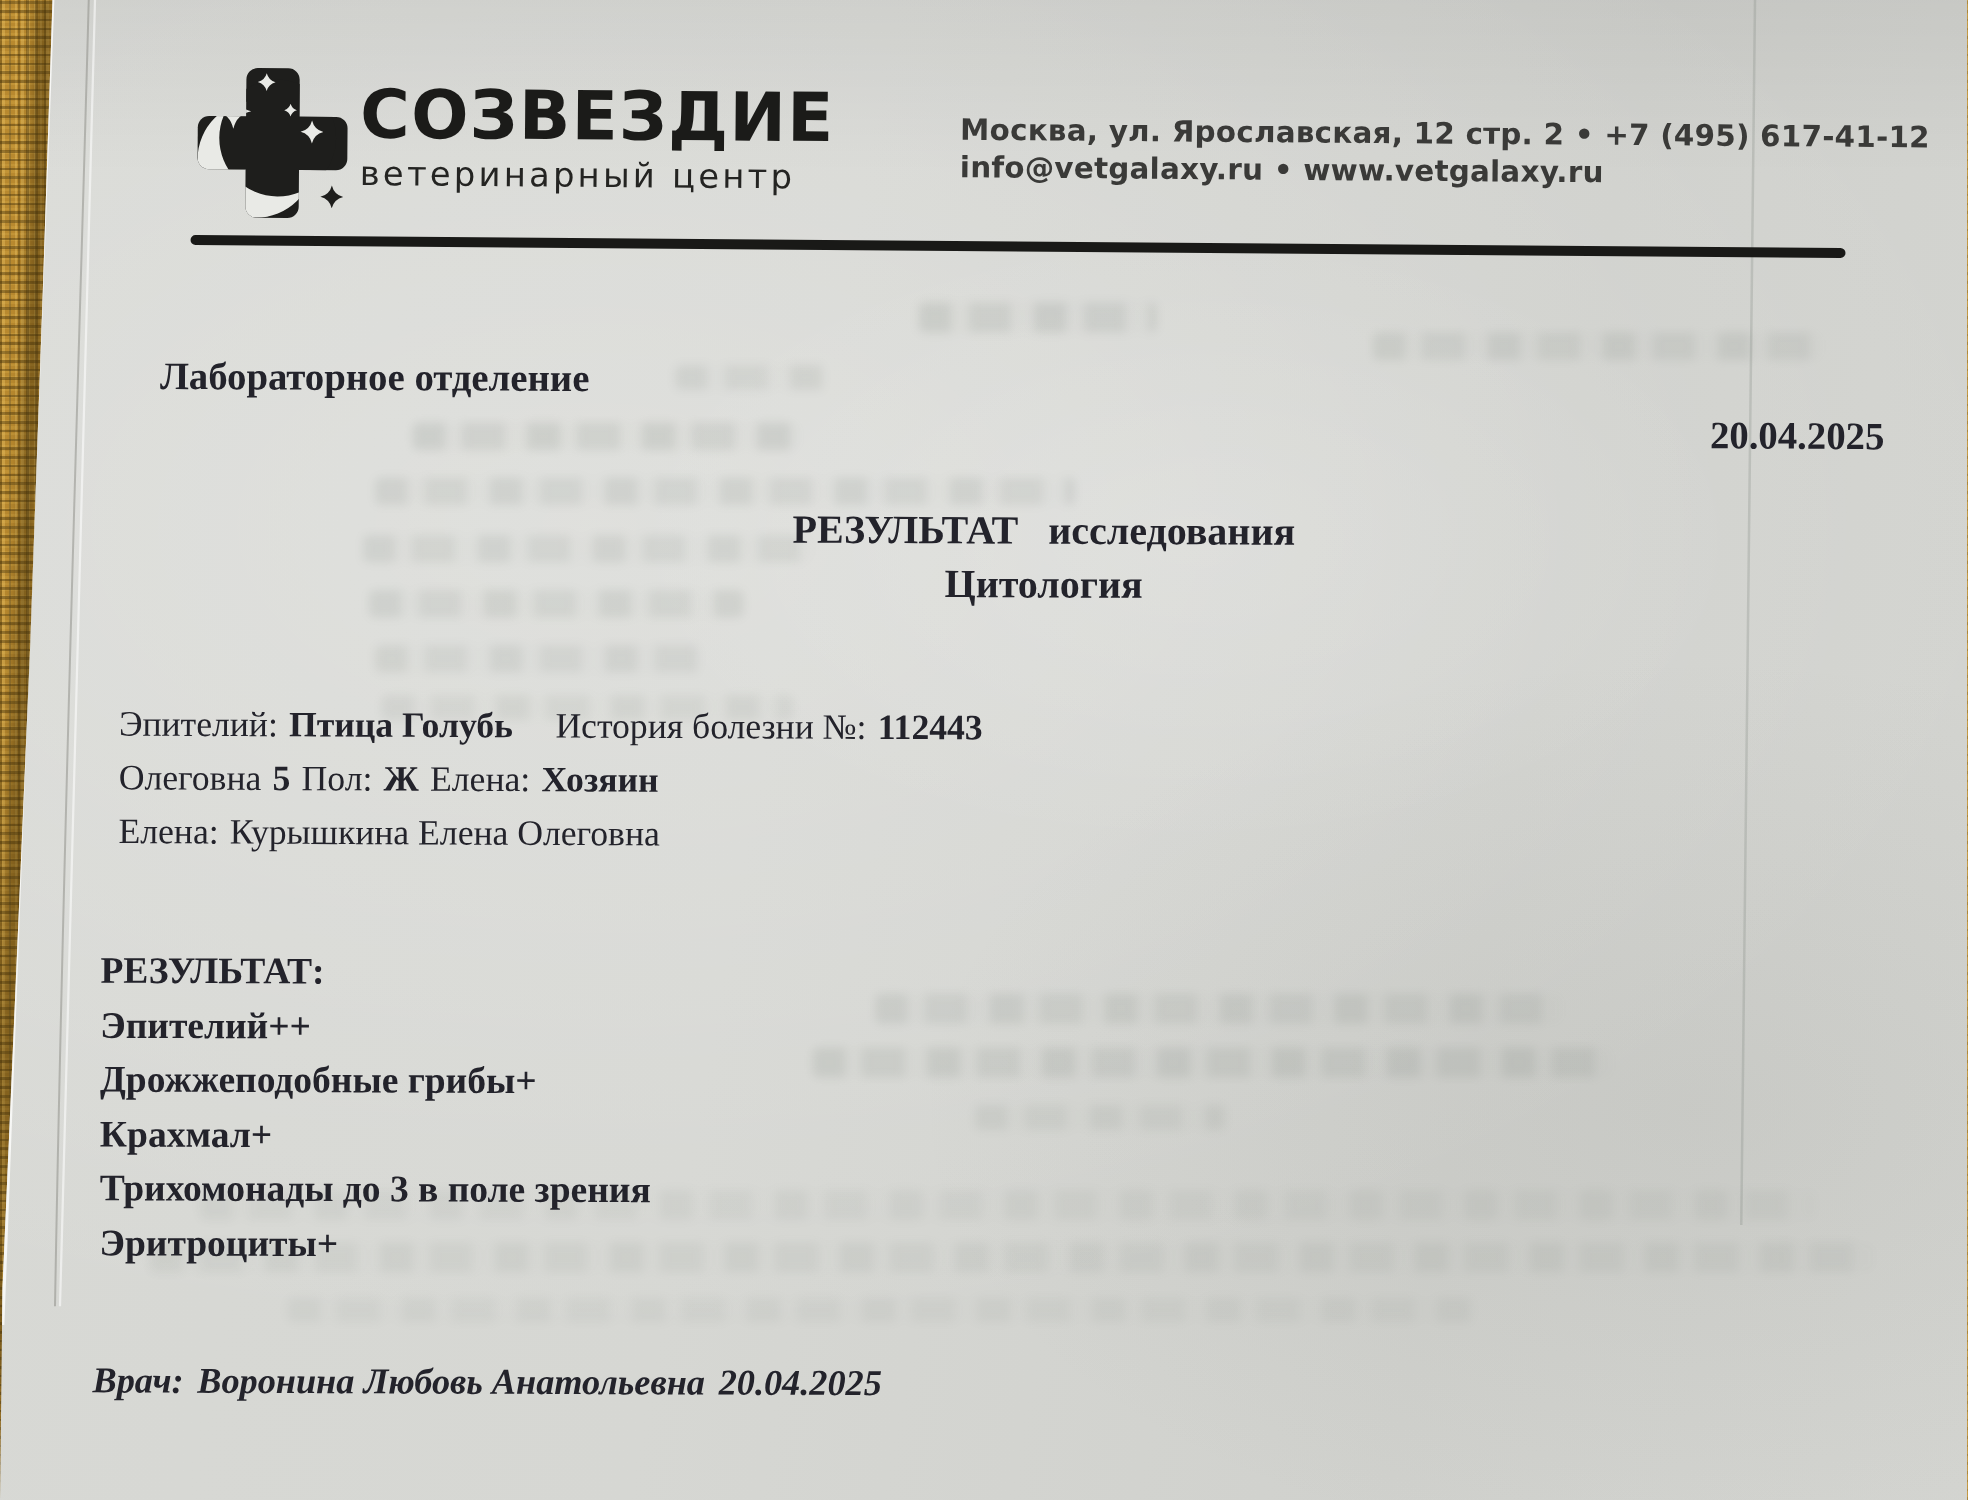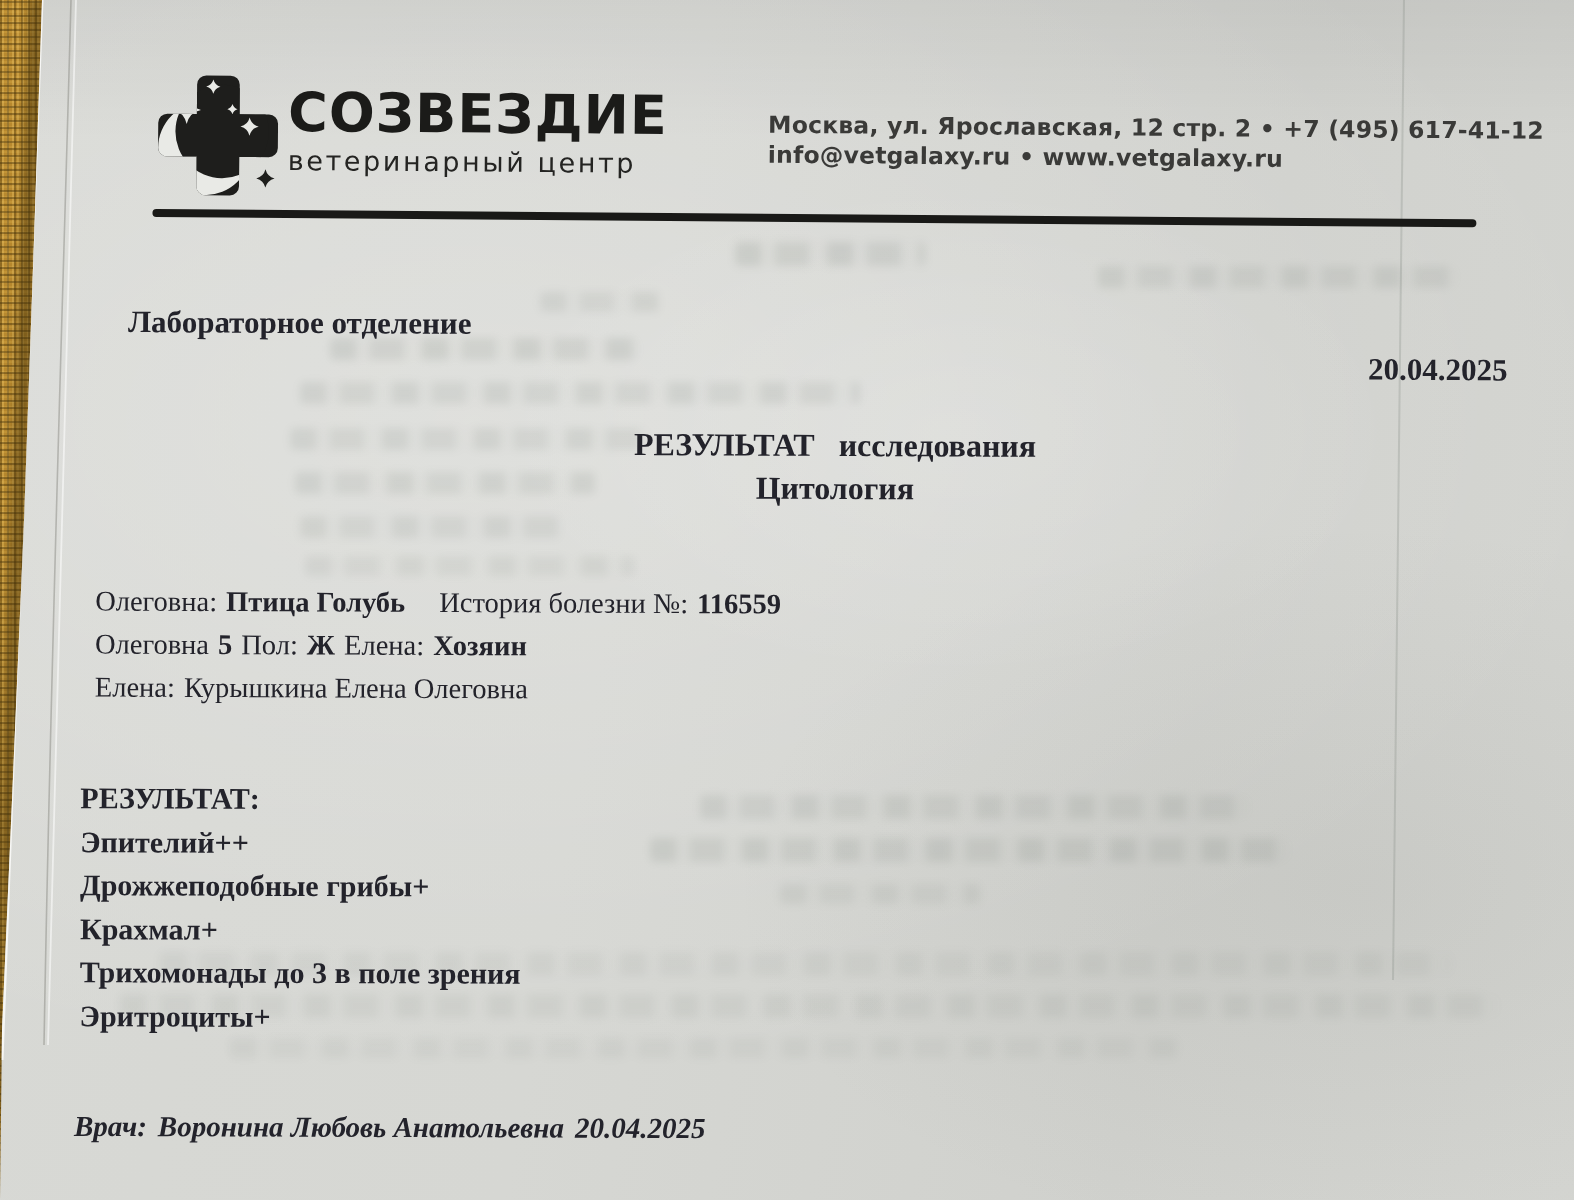--- a/index.html
+++ b/index.html
@@ -35,21 +35,21 @@
   .crease-svg{position:absolute;inset:0;pointer-events:none;}
 
   
   .ghost{position:absolute;filter:blur(4px);border-radius:5px;
     background:repeating-linear-gradient(90deg,
       rgba(104,114,106,.30) 0 26px, rgba(104,114,106,.05) 26px 40px,
       rgba(104,114,106,.26) 40px 74px, rgba(104,114,106,.04) 74px 92px);
   }
 
   
-  .content{position:absolute;inset:0;color:#23232b;margin-top:21px;}
+  .content{position:absolute;inset:0;color:#23232b;}
 
   .header-group{position:absolute;left:0;top:0;width:1574px;height:230px;transform:rotate(.45deg);transform-origin:160px 120px;}
   .logo-icon{position:absolute;left:152px;top:48px;width:132px;height:132px;}
   .logo-text{position:absolute;left:288px;top:64px;font-family:"DejaVu Sans","Liberation Sans",sans-serif;color:#1b1b19;}
   .clinic-name{font-size:54px;line-height:1;font-weight:800;letter-spacing:1px;}
   .clinic-tagline{margin-top:7px;font-size:27px;line-height:1;font-weight:500;letter-spacing:2.6px;color:#242422;}
   .contact-block{position:absolute;left:768px;top:84px;font-family:"DejaVu Sans","Liberation Sans",sans-serif;
     font-weight:700;font-size:23.5px;line-height:30px;color:#3a3a38;letter-spacing:.2px;}
   .divider{position:absolute;left:153px;top:188px;width:1324px;height:8px;background:#191917;border-radius:4px;}
 
@@ -144,21 +144,21 @@
     <div class="dept">Лабораторное отделение</div>
     <div class="doc-date">20.04.2025</div>
 
     <div class="title">
       <div class="title-line1">РЕЗУЛЬТАТ   исследования</div>
       <div class="title-line2">Цитология</div>
     </div>
 
     <div class="patient-block">
       <div>
-        <span class="sp">Олеговна:</span><span class="b">Птица Голубь</span><span class="sp gap-before">История болезни №:</span><span class="b">116559</span>
+        <span class="sp">Эпителий:</span><span class="b">Птица Голубь</span><span class="sp gap-before">История болезни №:</span><span class="b">112443</span>
       </div>
       <div>
         <span class="sp">Олеговна</span><span class="b sp">5</span><span class="sp">Пол:</span><span class="b sp">Ж</span><span class="sp">Елена:</span><span class="b">Хозяин</span>
       </div>
       <div>
         <span class="sp">Елена:</span><span>Курышкина Елена Олеговна</span>
       </div>
     </div>
 
     <div class="results-block">

